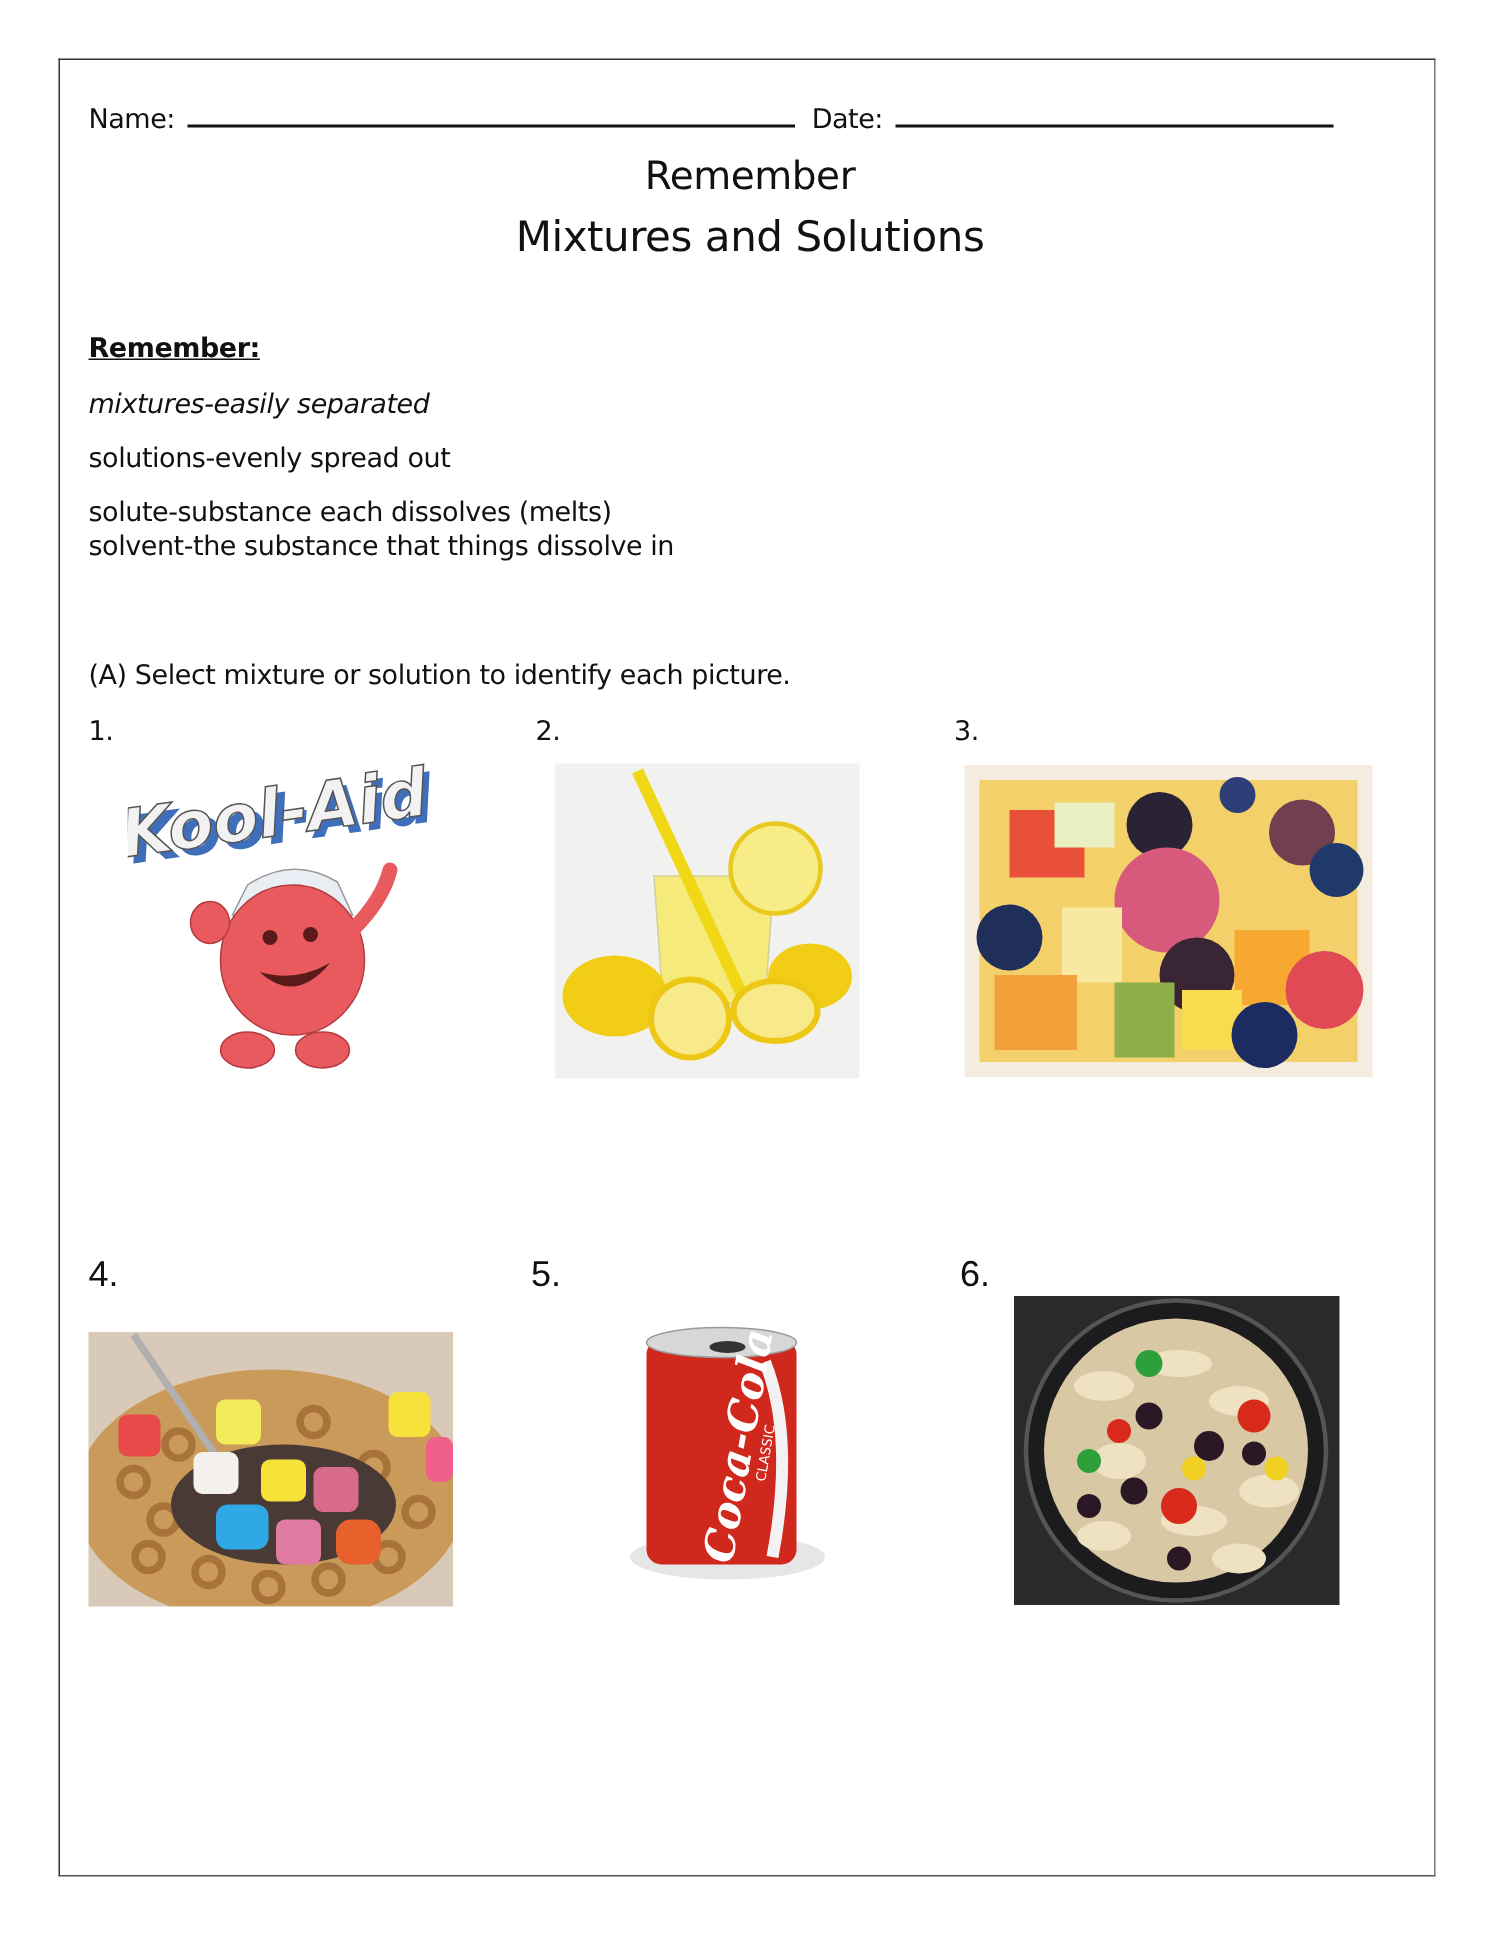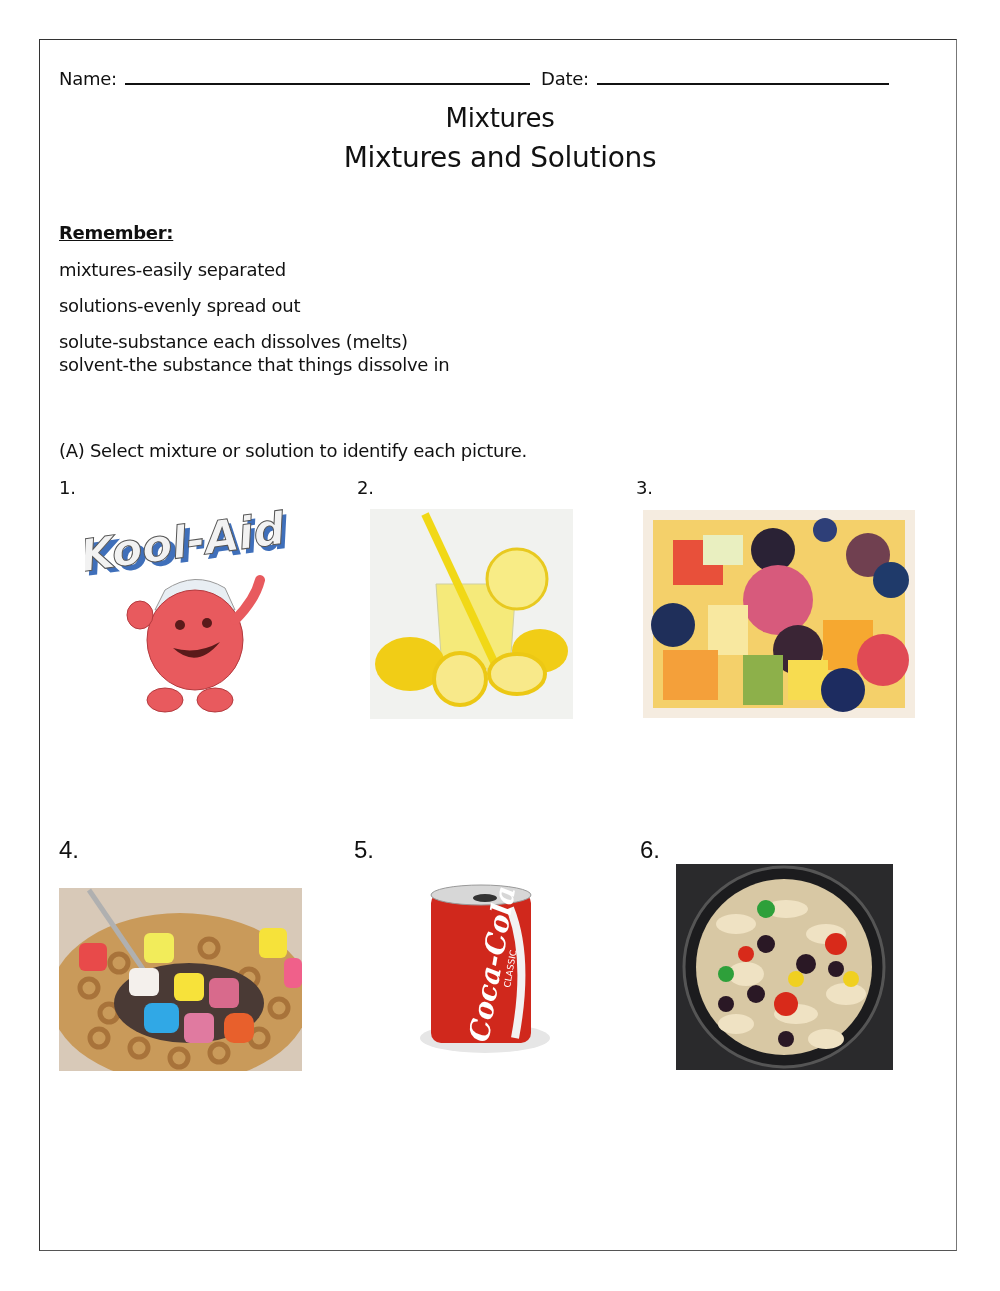--- a/index.html
+++ b/index.html
@@ -18,25 +18,25 @@
 </head>
 <body>
 
 <div class="page-frame"></div>
 
 <div class="txt" style="left:59px; top:63px;">
   <span>Name:</span><span class="blank" style="width:405px;"></span>
   <span style="margin-left:6px;">Date:</span><span class="blank" style="width:292px;"></span>
 </div>
 
-<div class="txt center" style="top:104px; font-size:26px;">Mixtures</div>
+<div class="txt center" style="top:104px; font-size:26px;">Remember</div>
 <div class="txt center" style="top:144px; font-size:28px;">Mixtures and Solutions</div>
 
 <div class="txt remember" style="left:59px; top:219px;">Remember:</div>
-<div class="txt" style="left:59px; top:256px;">mixtures-easily separated</div>
+<div class="txt" style="left:59px; top:256px;font-style:italic;">mixtures-easily separated</div>
 <div class="txt" style="left:59px; top:292px;">solutions-evenly spread out</div>
 <div class="txt" style="left:59px; top:328px;">solute-substance each dissolves (melts)</div>
 <div class="txt" style="left:59px; top:351px;">solvent-the substance that things dissolve in</div>
 
 <div class="txt" style="left:59px; top:437px;">(A) Select mixture or solution to identify each picture.</div>
 
 <div class="txt" style="left:59px; top:474px;">1.</div>
 <div class="txt" style="left:357px; top:474px;">2.</div>
 <div class="txt" style="left:636px; top:474px;">3.</div>
 

